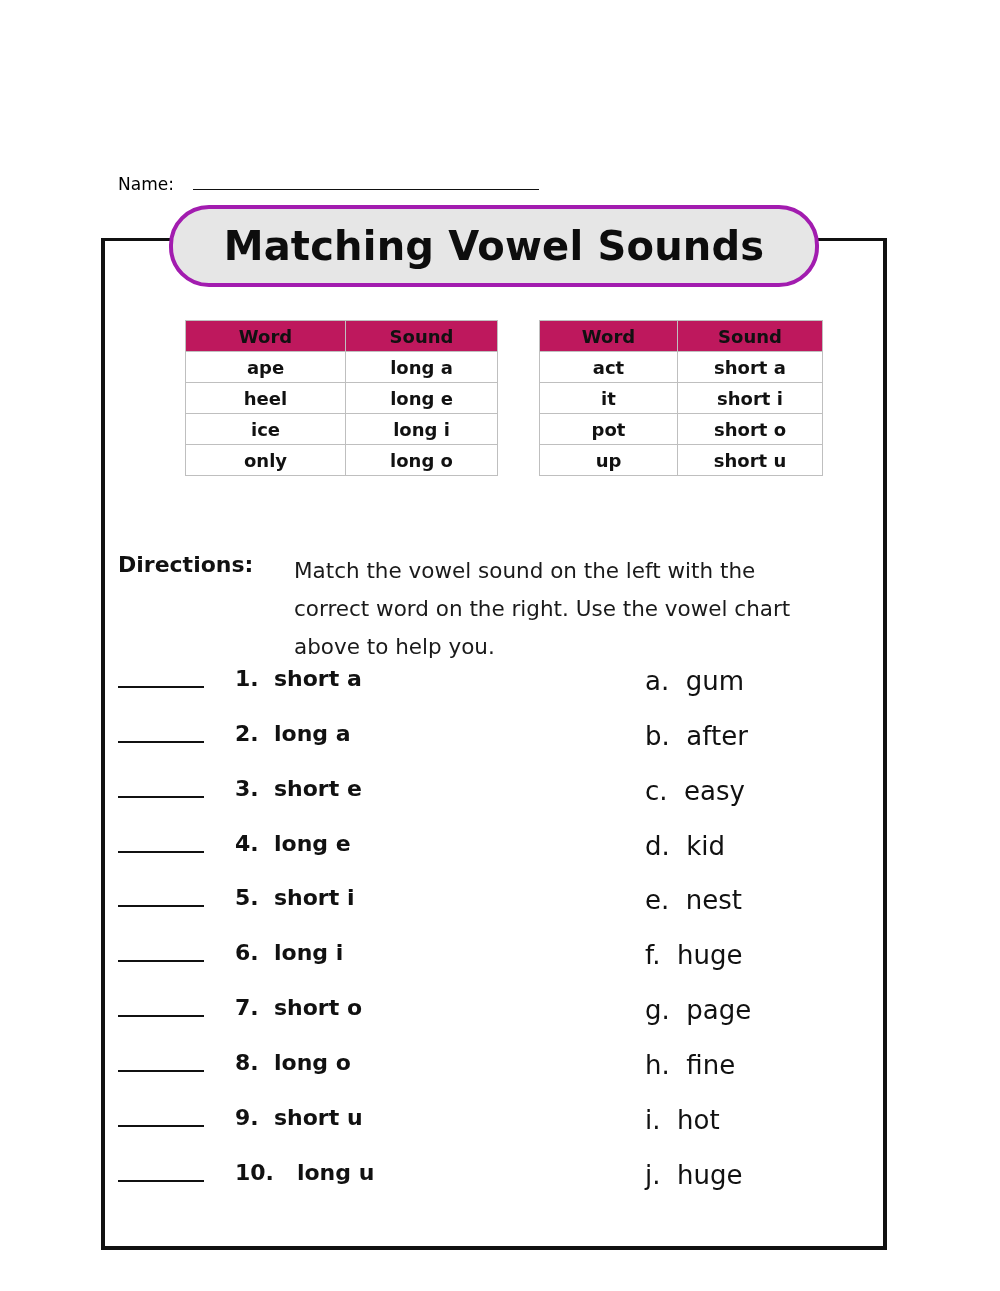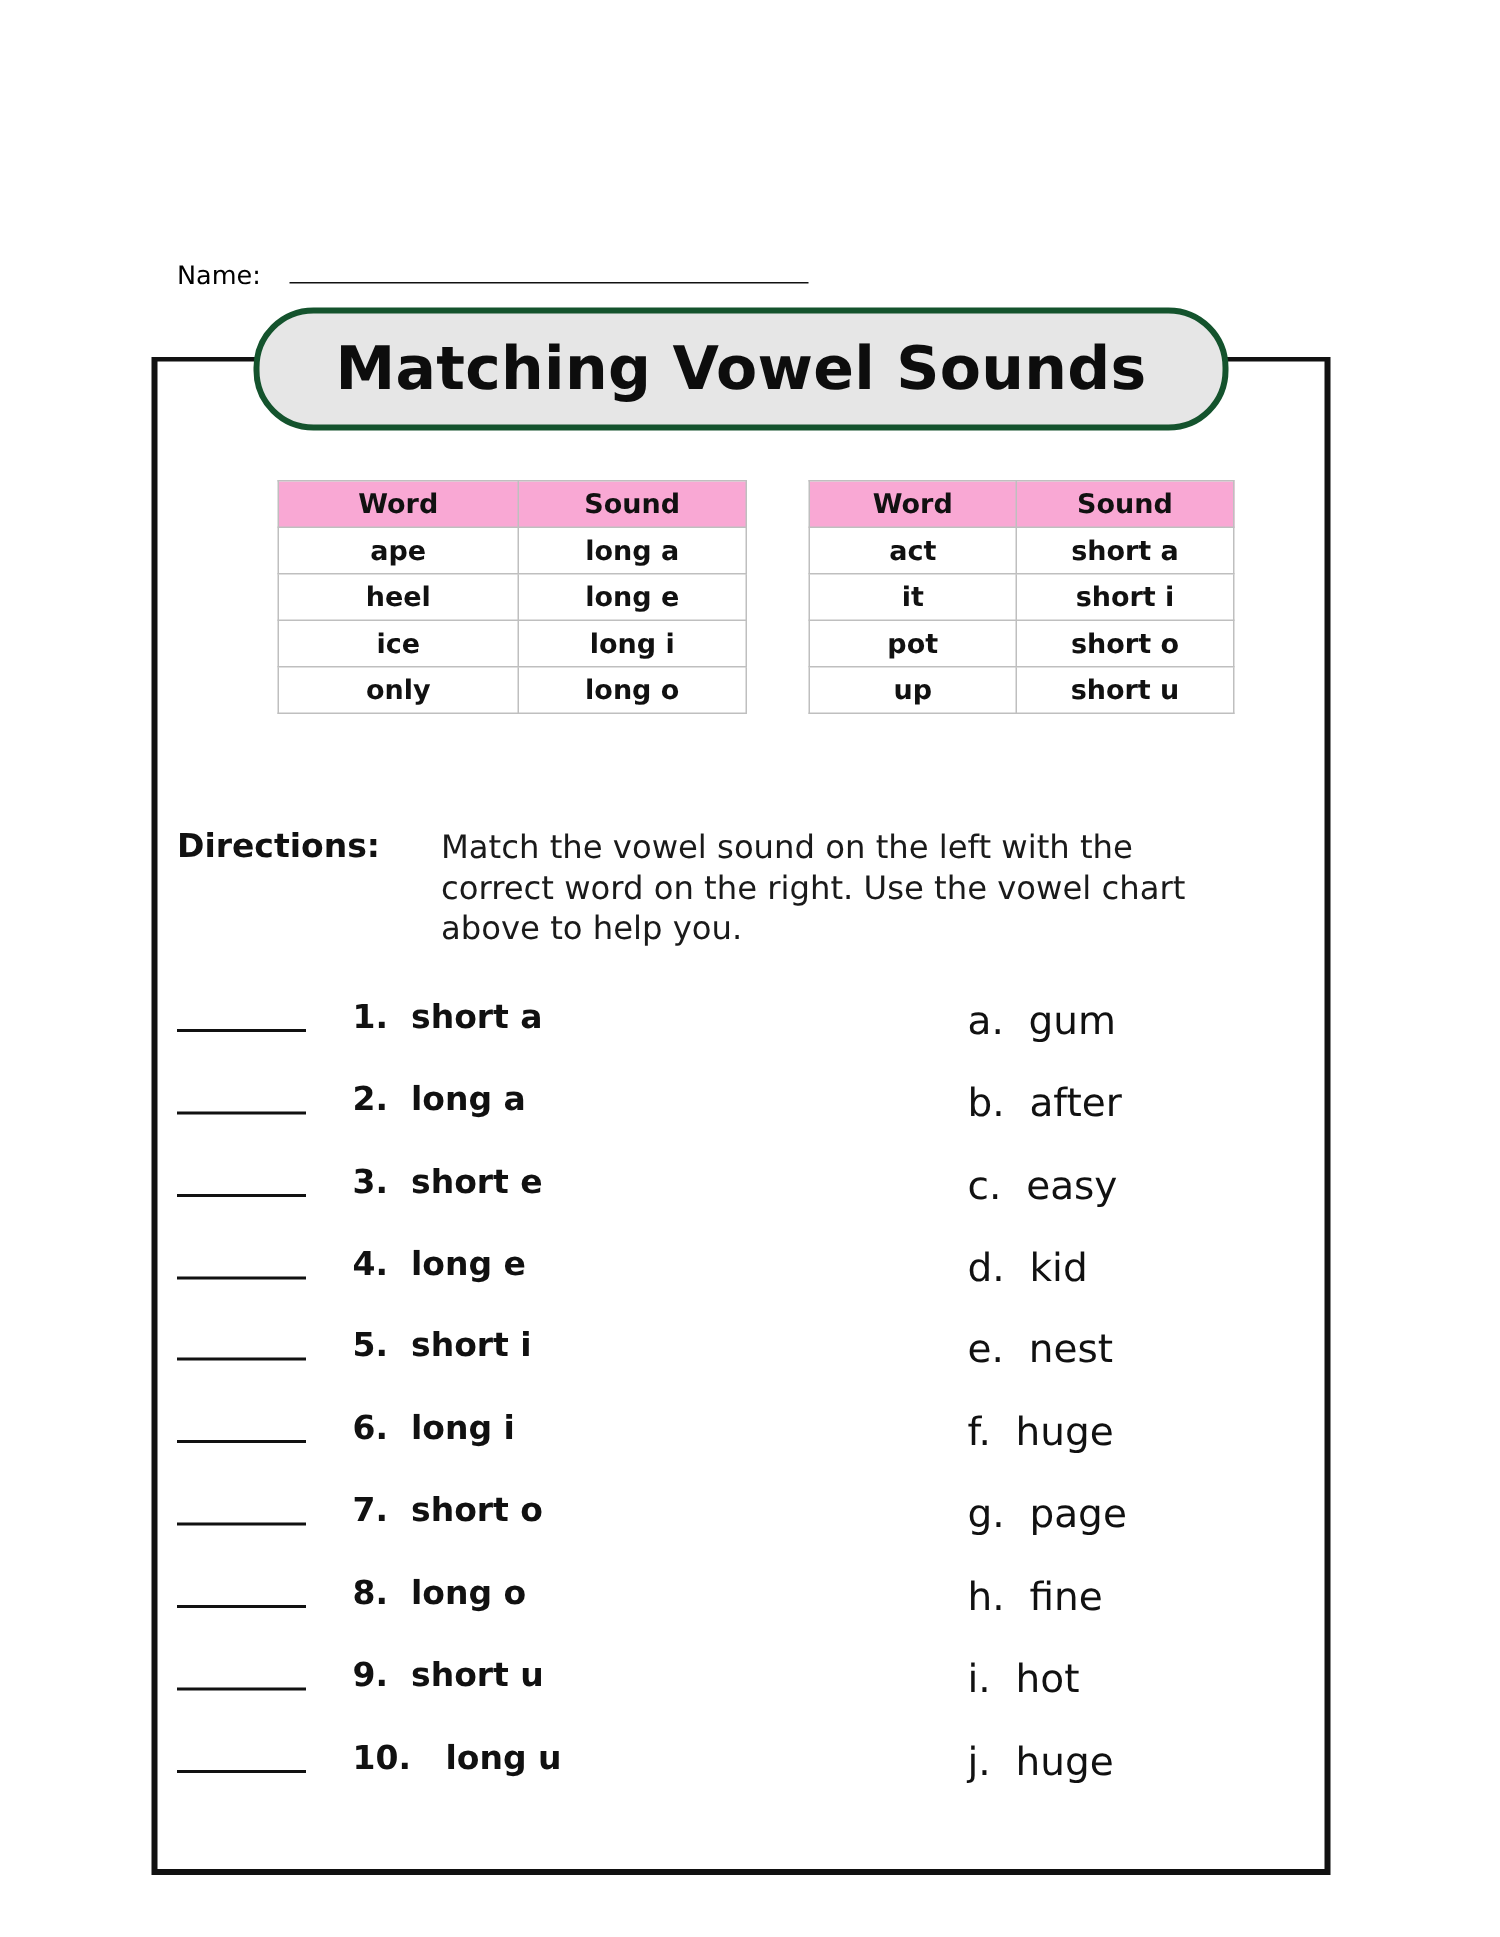--- a/index.html
+++ b/index.html
@@ -5,33 +5,33 @@
   html, body { margin: 0; padding: 0; }
   body {
     width: 1000px; height: 1291px; background: #ffffff; position: relative; overflow: hidden;
     font-family: "DejaVu Sans", "Liberation Sans", sans-serif; color: #111;
   }
   .name-row { position: absolute; left: 118px; top: 174px; font-size: 17px; color: #000000; }
   .name-row .line { display: inline-block; width: 346px; border-bottom: 1.5px solid #111; height: 14px; margin-left: 14px; vertical-align: baseline; }
   .frame { position: absolute; left: 101px; top: 238px; width: 778px; height: 1005px; border: 4px solid #111; border-top-width: 3px; }
   .title-pill {
     position: absolute; left: 169px; top: 205px; width: 642px; height: 74px;
-    background: #e6e6e6; border: 4px solid #14532d; border-radius: 40px;
+    background: #e6e6e6; border: 4px solid #a21caf; border-radius: 40px;
     display: flex; align-items: center; justify-content: center;
   }
   .title-pill span { font-size: 40px; font-weight: bold; letter-spacing: 0.2px; color: #0d0d0d; }
   table.vt { position: absolute; border-collapse: collapse; font-size: 18px; font-weight: bold; }
   table.vt th, table.vt td { border: 1px solid #bfbfbf; text-align: center; height: 30px; padding: 0; }
-  table.vt th { background: #f9a8d4; font-size: 18px; }
+  table.vt th { background: #be185d; font-size: 18px; }
   #t1 { left: 185px; top: 320px; }
   #t1 .c1 { width: 159px; } #t1 .c2 { width: 151px; }
   #t2 { left: 539px; top: 320px; }
   #t2 .c1 { width: 137px; } #t2 .c2 { width: 144px; }
   .dir-label { position: absolute; left: 118px; top: 552px; font-size: 22px; font-weight: bold; text-align: center; }
-  .dir-text { position: absolute; left: 294px; top: 552px; width: 540px; font-size: 21.5px; line-height: 27px; color: #1a1a1a; }
+  .dir-text { position: absolute; left: 294px; top: 552px; width: 540px; font-size: 21.5px; line-height: 38px; color: #1a1a1a; }
   .q { position: absolute; left: 118px; height: 30px; font-size: 22px; font-weight: bold; }
   .q .blank { position: absolute; left: 0; top: 20px; width: 86px; border-bottom: 2px solid #111; }
   .q .num { position: absolute; left: 117px; top: 0; white-space: pre; }
   .a { position: absolute; left: 645px; font-size: 26px; font-weight: normal; white-space: pre; }
 </style>
 </head>
 <body>
 
 <div class="name-row">
   <span>Name:</span>

